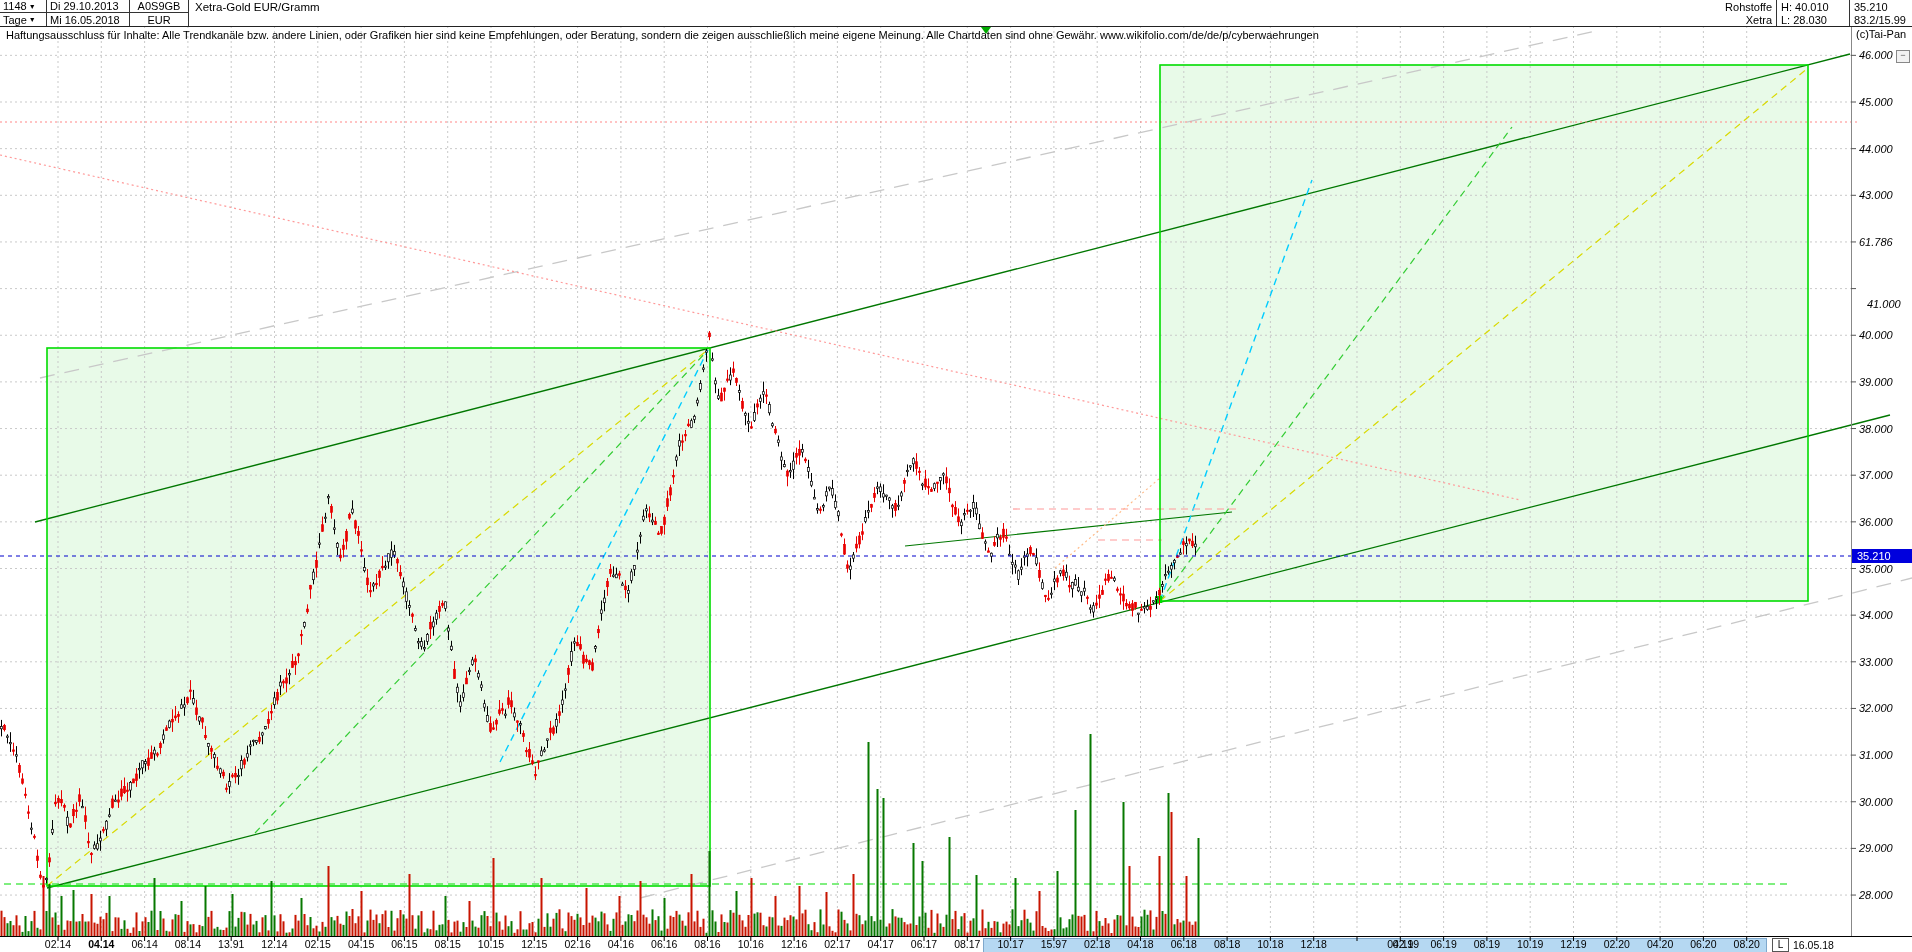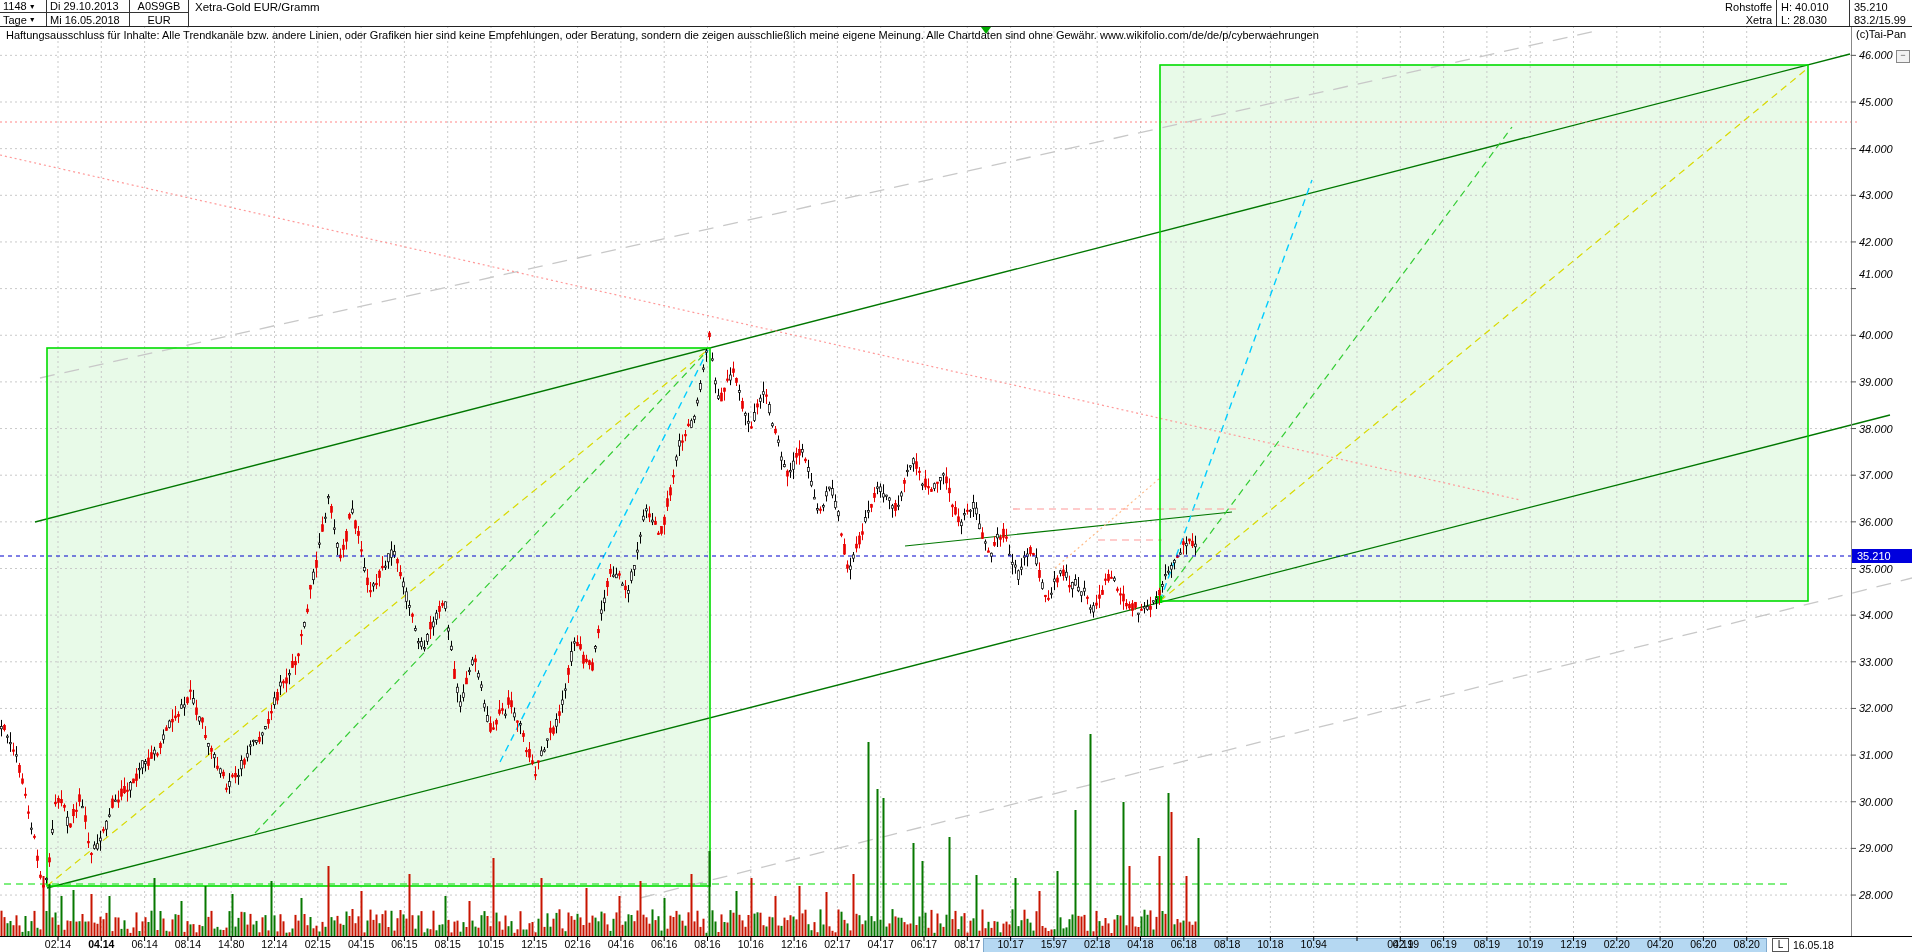--- a/index.html
+++ b/index.html
@@ -101,43 +101,43 @@
   <div id="disclaimer">Haftungsausschluss für Inhalte: Alle Trendkanäle bzw. andere Linien, oder Grafiken hier sind keine Empfehlungen, oder Beratung, sondern die zeigen ausschließlich meine eigene Meinung. Alle Chartdaten sind ohne Gewähr.  www.wikifolio.com/de/de/p/cyberwaehrungen</div>
   <div id="marker-triangle"></div>
   <div id="copyright">(c)Tai-Pan</div>
   <div id="minimize-box">−</div>
 
   <div id="right-axis">
       <div class="ylabel" style="top: 23.35px;">46.000</div>
       <div class="ylabel" style="top: 70px;">45.000</div>
       <div class="ylabel" style="top: 116.65px;">44.000</div>
       <div class="ylabel" style="top: 163.3px;">43.000</div>
-      <div class="ylabel" style="top: 209.95px;">42.000</div>
-      <div class="ylabel" style="top: 242px;">41.000</div>
+      <div class="ylabel" style="top: 209.95px;">61.786</div>
+      <div class="ylabel" style="top: 272px; margin-left: 8px;">41.000</div>
       <div class="ylabel" style="top: 303.25px;">40.000</div>
       <div class="ylabel" style="top: 349.9px;">39.000</div>
       <div class="ylabel" style="top: 396.55px;">38.000</div>
       <div class="ylabel" style="top: 443.2px;">37.000</div>
       <div class="ylabel" style="top: 489.85px;">36.000</div>
       <div class="ylabel" style="top: 536.5px;">35.000</div>
       <div class="ylabel" style="top: 583.15px;">34.000</div>
       <div class="ylabel" style="top: 629.8px;">33.000</div>
       <div class="ylabel" style="top: 676.45px;">32.000</div>
       <div class="ylabel" style="top: 723.1px;">31.000</div>
       <div class="ylabel" style="top: 769.75px;">30.000</div>
       <div class="ylabel" style="top: 816.4px;">29.000</div>
       <div class="ylabel" style="top: 863.05px;">28.000</div>
     </div>
   <div id="bottom-axis">
     <div id="axis-highlight" style="left: 982.6px; width: 782.4px;"></div>
   <div class="xlabel" style="left: 58px;">02.14</div>
       <div class="xlabel" style="left: 101.3px; font-weight: bold;">04.14</div>
       <div class="xlabel" style="left: 144.6px;">06.14</div>
       <div class="xlabel" style="left: 187.9px;">08.14</div>
-      <div class="xlabel" style="left: 231.2px;">14.80</div>
+      <div class="xlabel" style="left: 231.2px;">13.91</div>
       <div class="xlabel" style="left: 274.5px;">12.14</div>
       <div class="xlabel" style="left: 317.8px;">02.15</div>
       <div class="xlabel" style="left: 361.1px;">04.15</div>
       <div class="xlabel" style="left: 404.4px;">06.15</div>
       <div class="xlabel" style="left: 447.7px;">08.15</div>
       <div class="xlabel" style="left: 491px;">10.15</div>
       <div class="xlabel" style="left: 534.3px;">12.15</div>
       <div class="xlabel" style="left: 577.6px;">02.16</div>
       <div class="xlabel" style="left: 620.9px;">04.16</div>
       <div class="xlabel" style="left: 664.2px;">06.16</div>
@@ -148,21 +148,21 @@
       <div class="xlabel" style="left: 880.7px;">04.17</div>
       <div class="xlabel" style="left: 924px;">06.17</div>
       <div class="xlabel" style="left: 967.3px;">08.17</div>
       <div class="xlabel" style="left: 1010.6px;">10.17</div>
       <div class="xlabel" style="left: 1053.9px;">15.97</div>
       <div class="xlabel" style="left: 1097.2px;">02.18</div>
       <div class="xlabel" style="left: 1140.5px;">04.18</div>
       <div class="xlabel" style="left: 1183.8px;">06.18</div>
       <div class="xlabel" style="left: 1227.1px;">08.18</div>
       <div class="xlabel" style="left: 1270.4px;">10.18</div>
-      <div class="xlabel" style="left: 1313.7px;">10.94</div>
+      <div class="xlabel" style="left: 1313.7px;">12.18</div>
       <div class="xlabel" style="left: 1406px;">02.19</div>
       <div class="xlabel" style="left: 1400.3px;">04.19</div>
       <div class="xlabel" style="left: 1443.6px;">06.19</div>
       <div class="xlabel" style="left: 1486.9px;">08.19</div>
       <div class="xlabel" style="left: 1530.2px;">10.19</div>
       <div class="xlabel" style="left: 1573.5px;">12.19</div>
       <div class="xlabel" style="left: 1616.8px;">02.20</div>
       <div class="xlabel" style="left: 1660.1px;">04.20</div>
       <div class="xlabel" style="left: 1703.4px;">06.20</div>
       <div class="xlabel" style="left: 1746.7px;">08.20</div>

